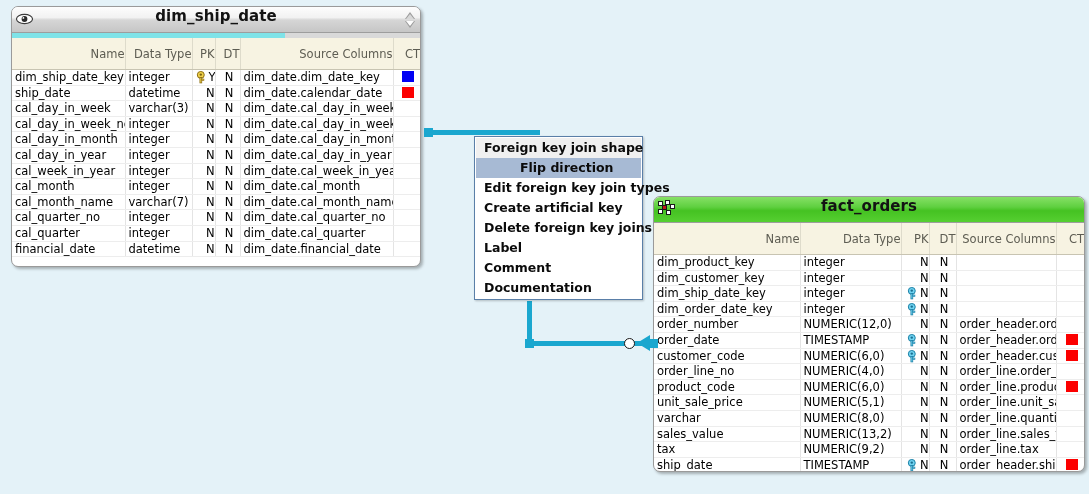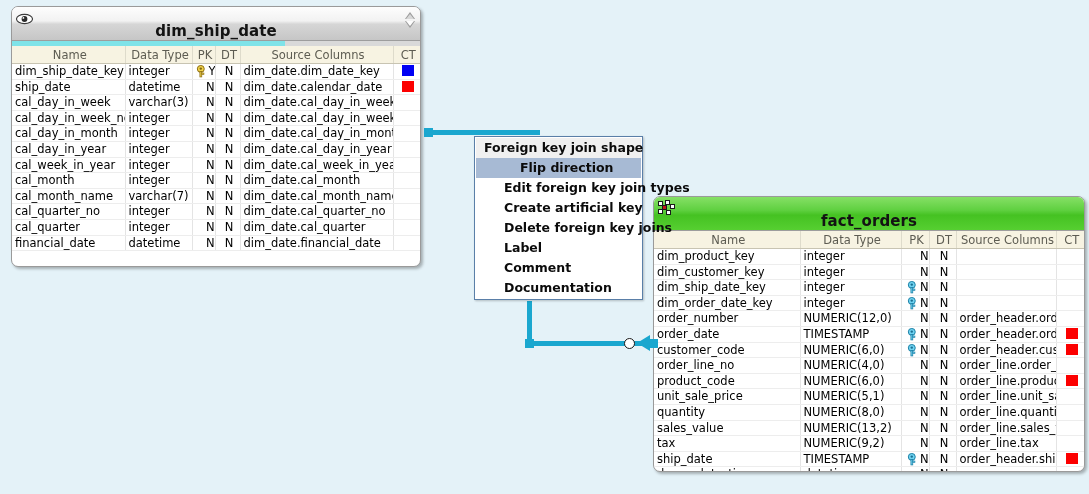--- a/index.html
+++ b/index.html
@@ -16,22 +16,22 @@
     position:absolute;
     background:#ffffff;
     border:1px solid #9a9a9a;
     border-radius:7px;
     box-shadow:2px 2px 3px rgba(0,0,0,.28);
     overflow:hidden;
     box-sizing:border-box;
   }
   .titlebar{
     position:relative;
-    height:34px;
-    display:flex;align-items:flex-end;justify-content:center;
+    height:26px;
+    display:flex;align-items:flex-start;justify-content:center;
     border-bottom:1px solid #9d9d9d;
     box-sizing:border-box;
   }
   .titlebar.grey{
     background:linear-gradient(to bottom,#fdfdfd 0%,#f2f2f2 42%,#d6d6d6 52%,#c6c6c6 100%);
   }
   .titlebar.green{
     background:linear-gradient(to bottom,#86e066 0%,#5fd040 40%,#45c222 55%,#56cf31 100%);
   }
   .title-text{
@@ -58,23 +58,23 @@
 
   .accentbar{height:5px;background:#d9d9d9;position:relative;}
   .accentbar .fill{position:absolute;left:0;top:0;bottom:0;background:#7fe3e8;}
 
   
   table.grid{border-collapse:collapse;width:100%;table-layout:fixed;font-size:11.5px;color:#000;}
   table.grid th{
     background:#f7f3e2;
     color:#5d5c52;
     font-weight:normal;
-    text-align:center;
+    text-align:right;
     font-size:11.5px;
-    height:17px;
+    height:31px;
     padding:0 0 0 3px;
     border-right:1px solid #dedbcb;
     border-bottom:1px solid #c8c4b2;
     white-space:nowrap;
     overflow:hidden;
   }
   table.grid th.last{border-right:none;}
   table.grid td{
     height:14.6px;
     padding:0 0 0 3px;
@@ -123,21 +123,21 @@
   .mi{
     height:20px;line-height:20px;
     padding:0 8px 0 8px;
     font-size:12.5px;
     color:#0b0b0b;
     white-space:nowrap;
     font-weight:bold;
   }
   .mi.plain{background:#f0f0f0;}
   .mi.sel{background:#a7bad4;padding-left:44px;}
-  .mi.norm{background:#ffffff;margin-left:20px;}
+  .mi.norm{background:#ffffff;}
 </style>
 </head>
 <body>
 
 <div class="entity" id="ent0" style="left:11px;top:6px;width:410px;height:261px;">
   <div class="titlebar grey">
     <span class="tb-icon">
       <svg class="eye" viewBox="0 0 17 12" xmlns="http://www.w3.org/2000/svg">
         <ellipse cx="8.5" cy="6" rx="8" ry="4.6" fill="#ffffff" stroke="#3c3c3c" stroke-width="1.1"></ellipse>
         <circle cx="8.5" cy="6" r="2.9" fill="#2b2b2b"></circle>
@@ -406,21 +406,21 @@
         </tr>
         <tr>
           <td>unit_sale_price</td>
           <td>NUMERIC(5,1)</td>
           <td class="pkcell"><span>N</span></td>
           <td class="c">N</td>
           <td>order_line.unit_sale_price</td>
           <td class="c last"></td>
         </tr>
         <tr>
-          <td>quantity</td>
+          <td>varchar</td>
           <td>NUMERIC(8,0)</td>
           <td class="pkcell"><span>N</span></td>
           <td class="c">N</td>
           <td>order_line.quantity</td>
           <td class="c last"></td>
         </tr>
         <tr>
           <td>sales_value</td>
           <td>NUMERIC(13,2)</td>
           <td class="pkcell"><span>N</span></td>

